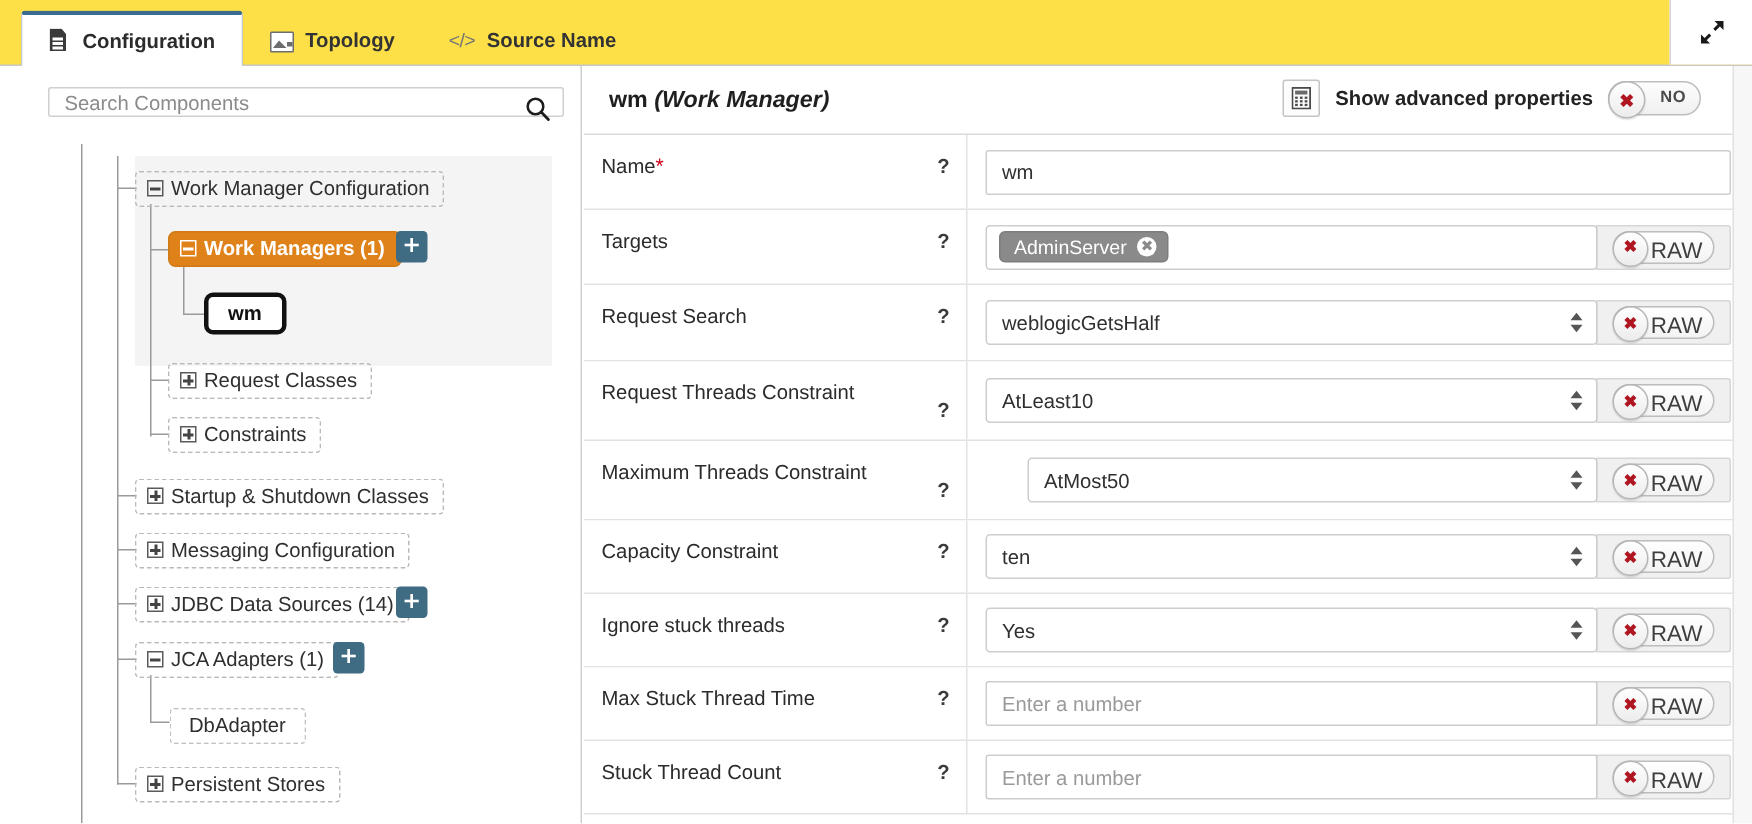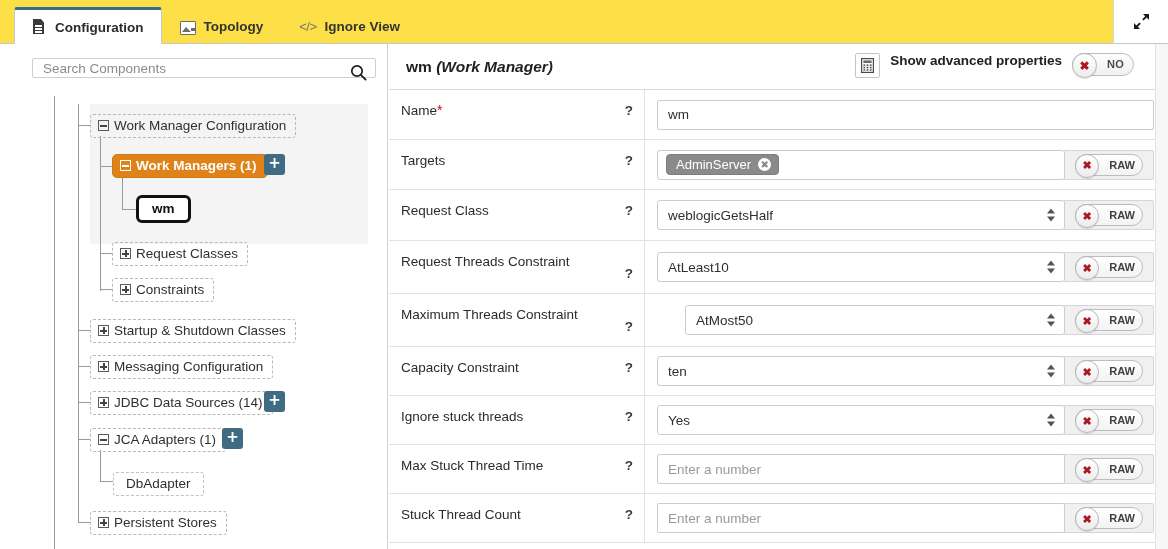--- a/index.html
+++ b/index.html
@@ -151,21 +151,21 @@
   .rightpanel {
     position: absolute; left: 389px; top: 44px; width: 779px; height: 505px;
     background: #fff; overflow: hidden;
   }
   .rp-header { position: relative; height: 46px; border-bottom: 1px solid #dadada; }
   .rp-title {
     position: absolute; left: 17px; top: 14px;
     font-size: 15.5px; color: #1f1f1f; font-weight: bold;
   }
   .rp-title em { }
-  .adv-wrap { position: absolute; right: 34px; top: 9px; display: flex; align-items: flex-start; gap: 10px; }
+  .adv-wrap { position: absolute; right: 34px; top: 9px; display: flex; align-items: center; gap: 10px; }
   .calcicon {
     width: 25px; height: 25px; border: 1px solid #c4c4c4; border-radius: 2px;
     background: #fdfdfd; display:flex; align-items:center; justify-content:center; cursor:pointer;
   }
   .adv-label { font-size: 13.5px; font-weight: bold; color: #222; }
   .toggle-pill {
     width: 62px; height: 23px; border: 1px solid #bdbdbd; border-radius: 12px;
     background: linear-gradient(#fdfdfd,#f0f0f0);
     position: relative; cursor: pointer;
   }
@@ -239,21 +239,21 @@
     background: linear-gradient(#ffffff,#f3f3f3); position: relative; cursor: pointer;
   }
   .rawtoggle .knob {
     position:absolute; left:-1px; top:-1px; width:24px; height:24px; border-radius:50%;
     background: linear-gradient(#ffffff,#ececec); border:1px solid #b6b6b6;
     display:flex; align-items:center; justify-content:center;
     box-shadow: 0 1px 1px rgba(0,0,0,.12);
   }
   .rawtoggle .knob span { color:#b01621; font-size:11px; font-weight:bold; line-height:1; }
   .rawtoggle .plabel {
-    position:absolute; right:7px; top:4px; font-size:11px; font-weight:bold; color:#3f3f3f;
+    position:absolute; right:7px; top:4px; font-size:15px; font-weight:normal; color:#3f3f3f;
   }
 
   .vscroll {
     position:absolute; right:0; top:44px; width:13px; height:505px;
     background:#f7f7f7; border-left:1px solid #e2e2e2;
   }
 </style>
 </head>
 <body>
 
@@ -267,21 +267,21 @@
         <span>Configuration</span>
       </div>
 
       <div class="tab">
         <span class="tabicon ic-image"></span>
         <span>Topology</span>
       </div>
 
       <div class="tab">
         <span class="ic-code">&lt;/&gt;</span>
-        <span>Ignore View</span>
+        <span>Source Name</span>
       </div>
     </div>
 
     <div class="expandbtn">
       <svg width="17" height="17" viewBox="0 0 17 17">
         <path d="M16 1 L16 7 L13.6 4.6 L10.6 7.6 L9.2 6.2 L12.2 3.2 L10 1 Z" fill="#1a1a1a"></path>
         <path d="M1 16 L1 10 L3.4 12.4 L6.4 9.4 L7.8 10.8 L4.8 13.8 L7 16 Z" fill="#1a1a1a"></path>
       </svg>
     </div>
   </div>
@@ -469,21 +469,21 @@
                   <span>✖</span>
                 </div>
               <div class="plabel">RAW</div>
             </div>
           </div>
         </div>
       </div>
 
       <div class="row" style="height:51px;">
         <div class="rlabel single">
-          <span>Request Class</span>
+          <span>Request Search</span>
           <span class="qmark">?</span>
         </div>
         <div class="rfield">
           <div class="fld">
             <span>weblogicGetsHalf</span>
             <span class="spin"></span>
           </div>
           <div class="rawwrap">
             <div class="rawtoggle">
               <div class="knob">

